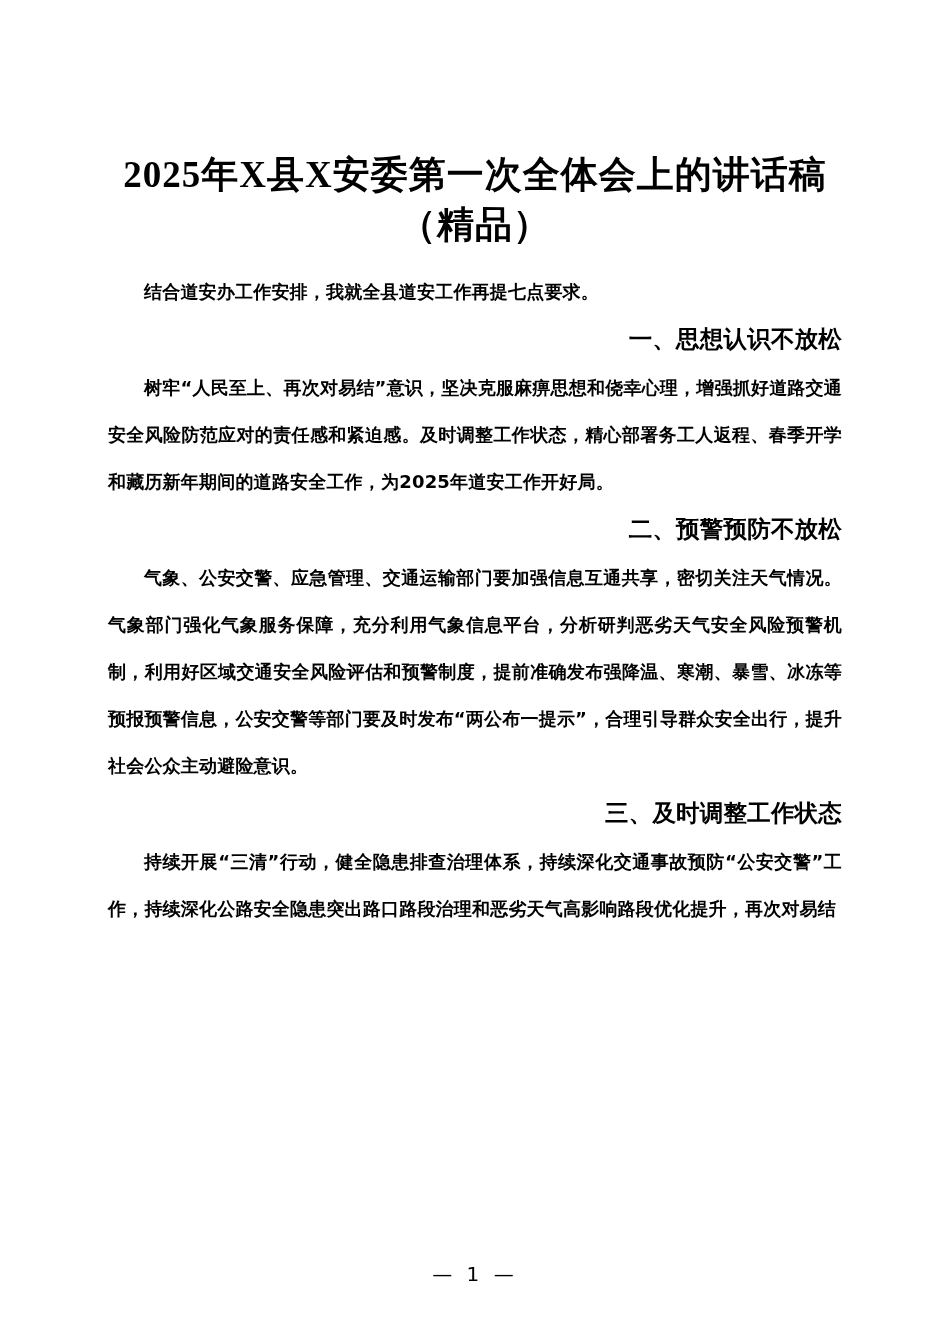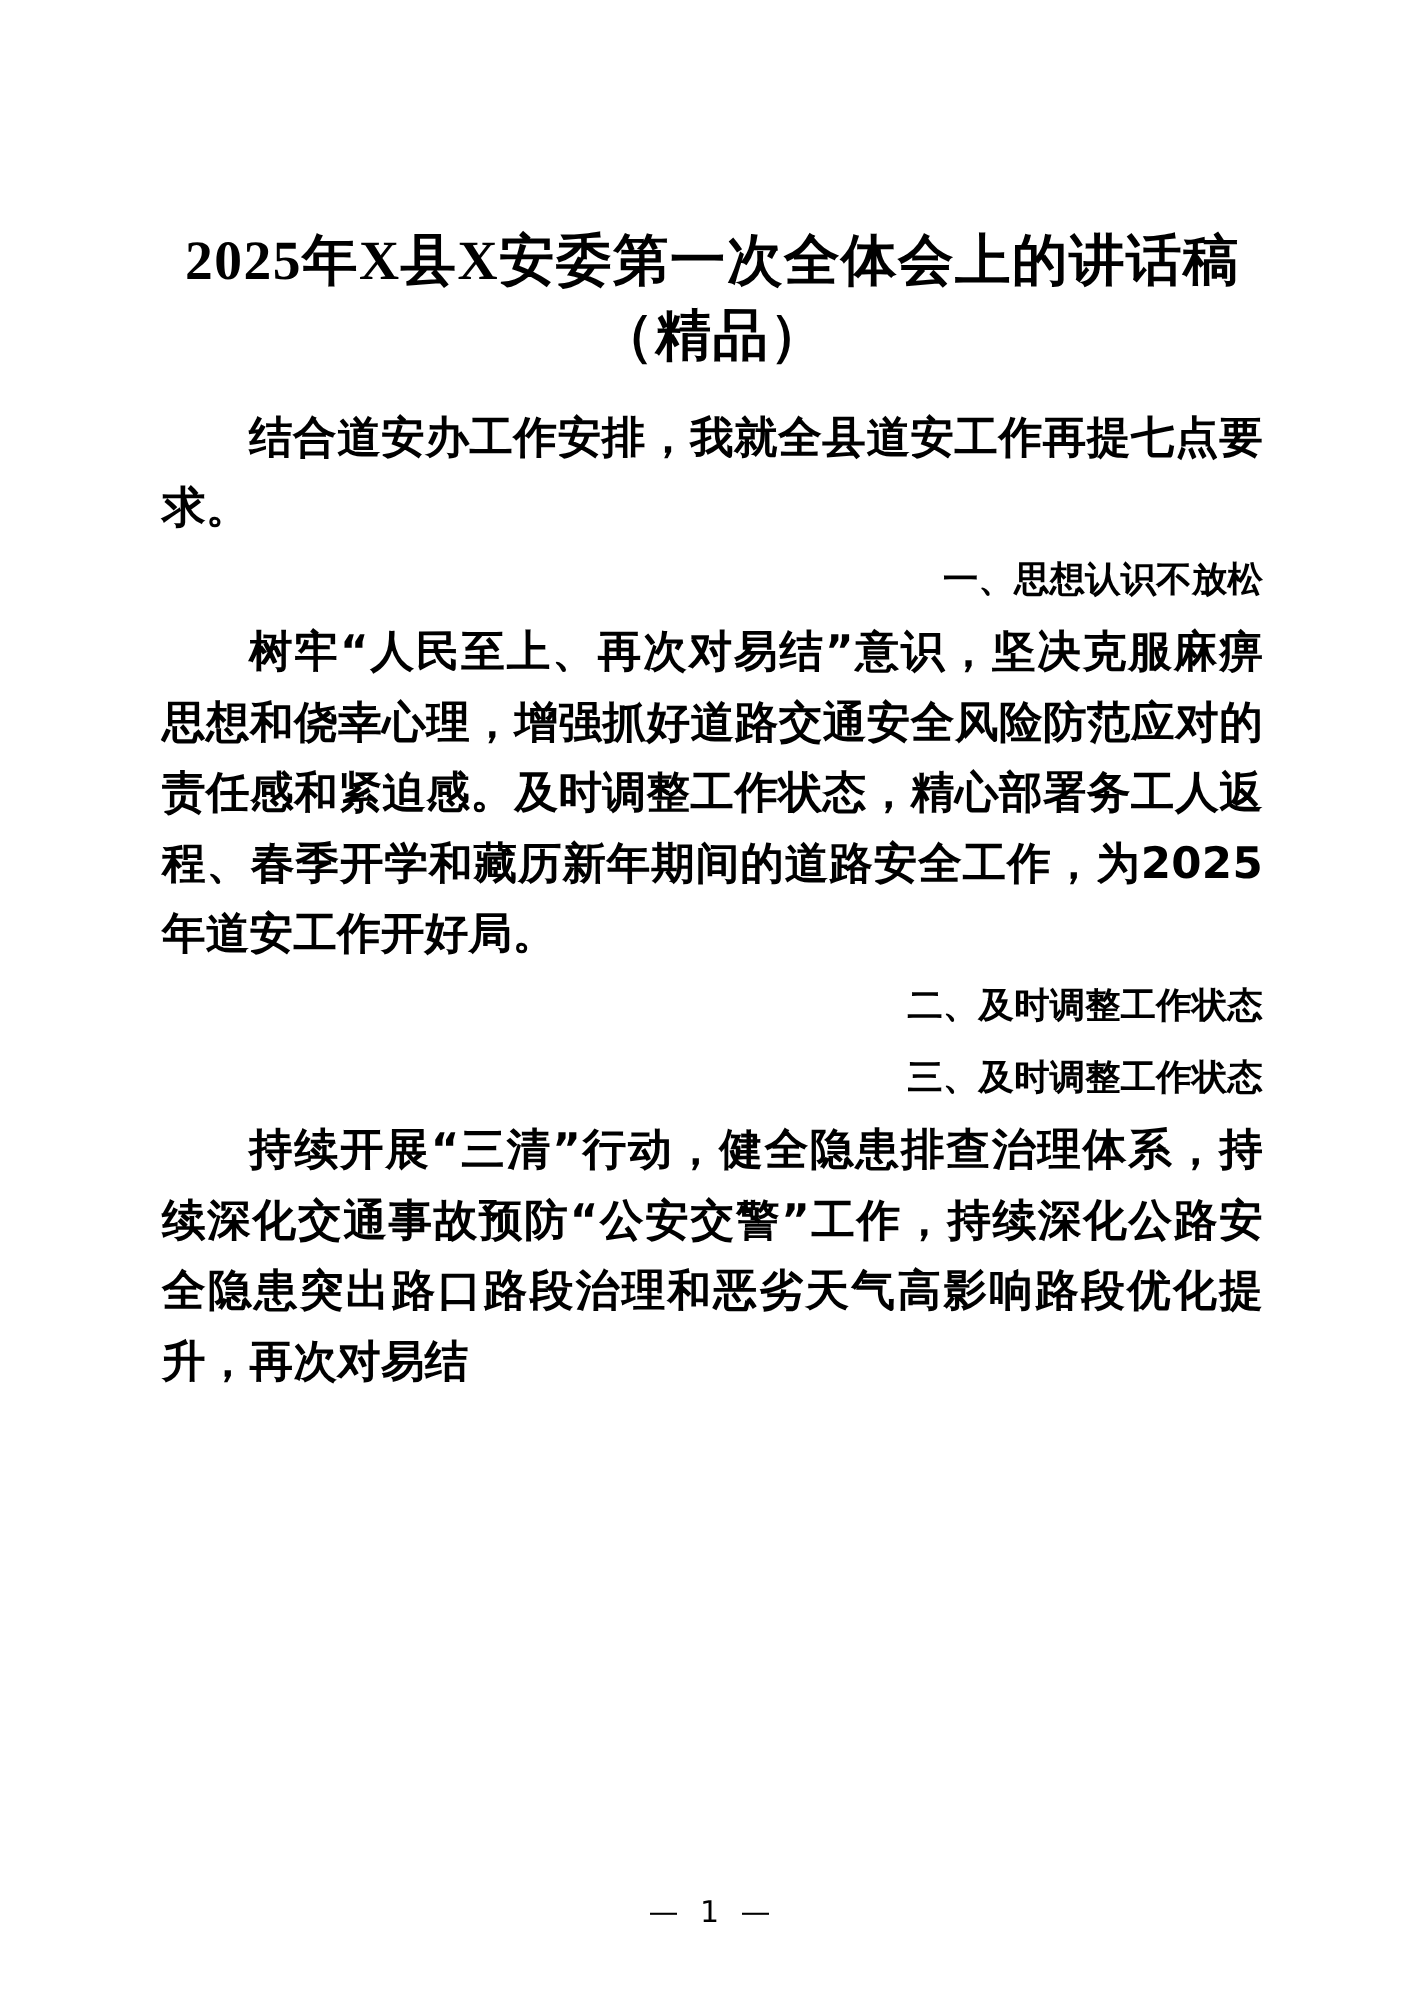--- a/index.html
+++ b/index.html
@@ -28,21 +28,21 @@
     font-size: 37px;
     line-height: 50px;
     text-align: center;
     letter-spacing: 1px;
     margin: 0 0 18px 0;
     padding: 0 6px;
   }
   .para {
     font-family: "DejaVu Sans", "Liberation Sans", sans-serif;
     font-weight: bold;
-    font-size: 29px;
+    font-size: 18px;
     line-height: 47px;
     text-align: justify;
     text-justify: inter-ideograph;
     text-indent: 2em;
     margin: 0 0 1px 0;
     letter-spacing: 0.2px;
   }
   .heading {
     font-family: "DejaVu Sans", "Liberation Sans", sans-serif;
     font-weight: bold;
@@ -71,22 +71,23 @@
 <div class="page">
 
   <h1 class="doc-title">2025年X县X安委第一次全体会上的讲话稿（精品）</h1>
 
   <p class="para">结合道安办工作安排，我就全县道安工作再提七点要求。</p>
 
   <p class="heading">一、思想认识不放松</p>
 
   <p class="para">树牢“人民至上、再次对易结”意识，坚决克服麻痹思想和侥幸心理，增强抓好道路交通安全风险防范应对的责任感和紧迫感。及时调整工作状态，精心部署务工人返程、春季开学和藏历新年期间的道路安全工作，为2025年道安工作开好局。</p>
 
-  <p class="heading">二、及时调整工作状态</p>
+  <p class="heading">二、预警预防不放松</p>
 
+  <p class="para">气象、公安交警、应急管理、交通运输部门要加强信息互通共享，密切关注天气情况。气象部门强化气象服务保障，充分利用气象信息平台，分析研判恶劣天气安全风险预警机制，利用好区域交通安全风险评估和预警制度，提前准确发布强降温、寒潮、暴雪、冰冻等预报预警信息，公安交警等部门要及时发布“两公布一提示”，合理引导群众安全出行，提升社会公众主动避险意识。</p>
 
   <p class="heading">三、及时调整工作状态</p>
 
   <p class="para">持续开展“三清”行动，健全隐患排查治理体系，持续深化交通事故预防“公安交警”工作，持续深化公路安全隐患突出路口路段治理和恶劣天气高影响路段优化提升，再次对易结</p>
 
   <div class="page-footer">— 1 —</div>
 
 </div>
 
 </body></html>

